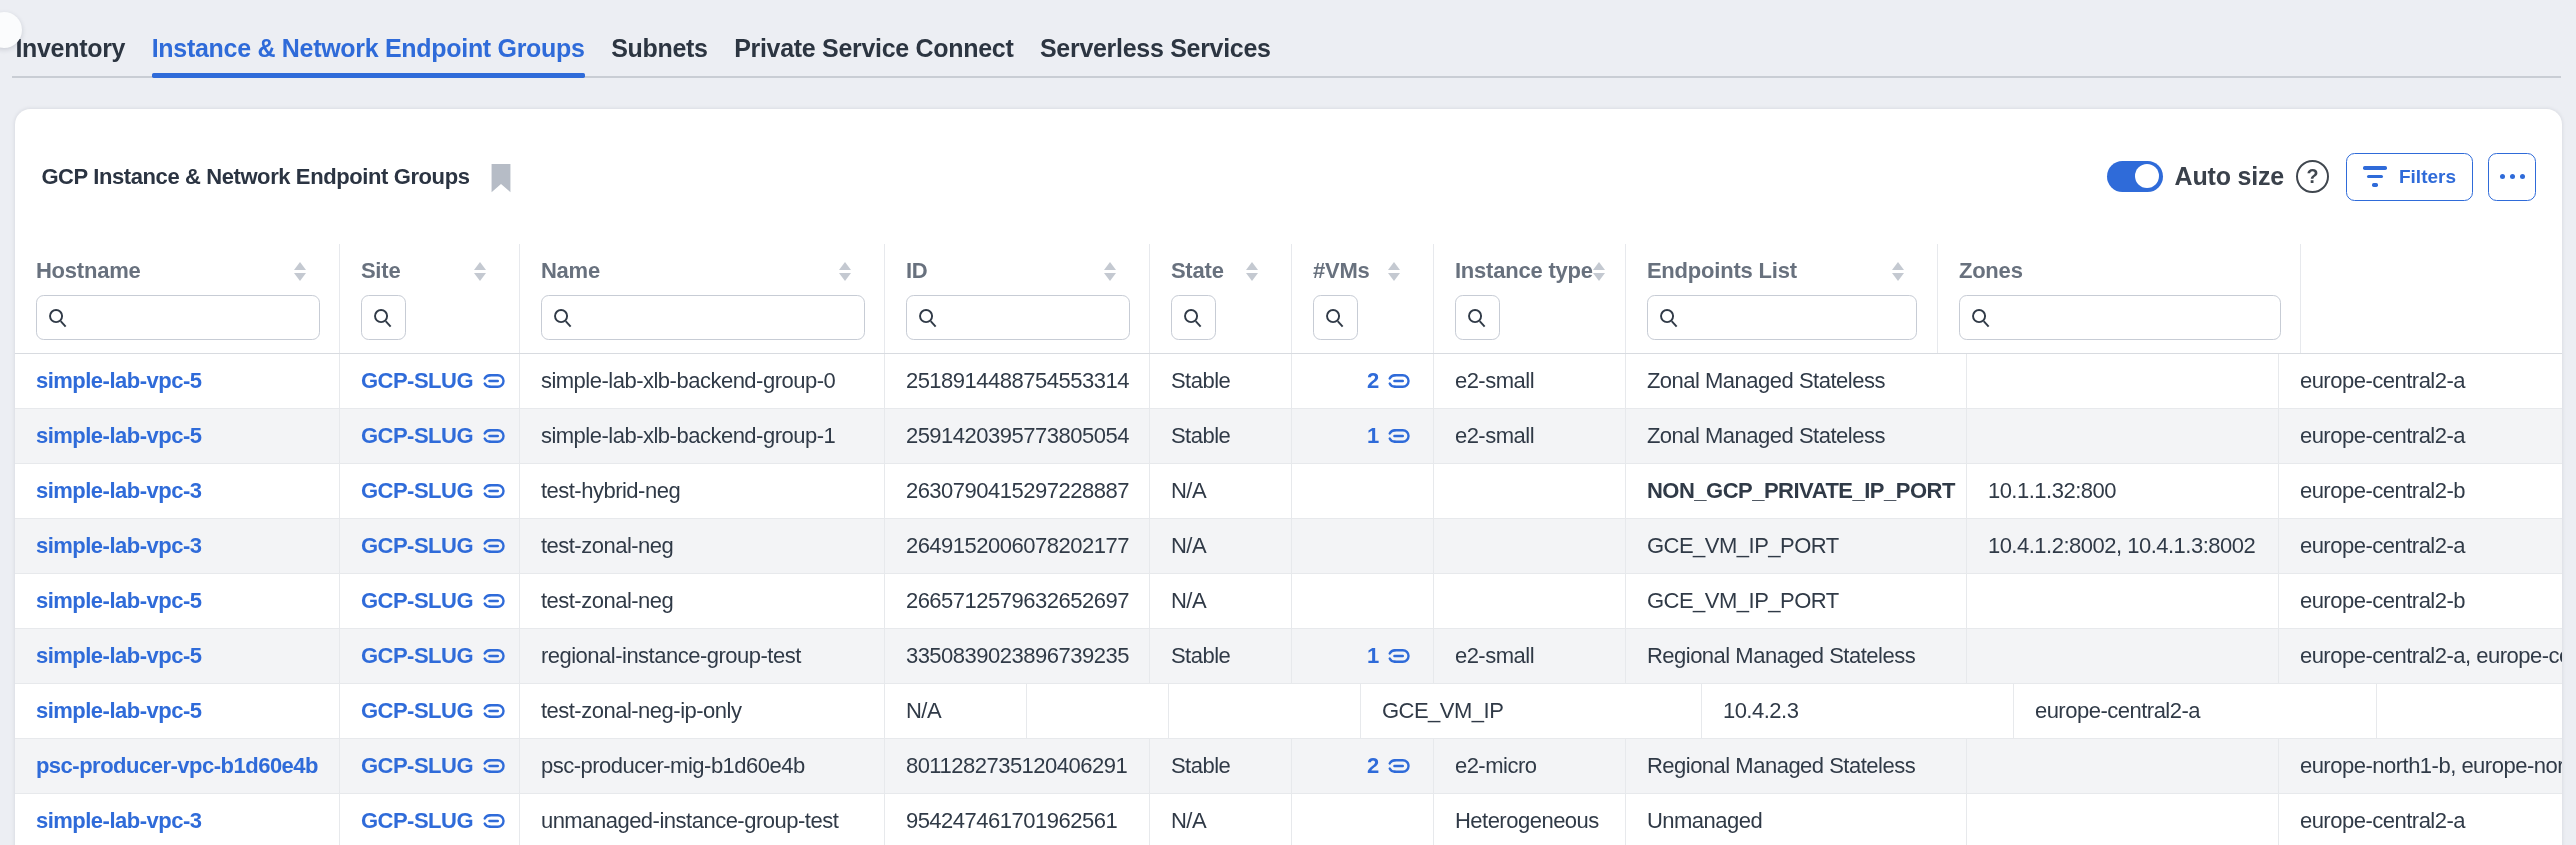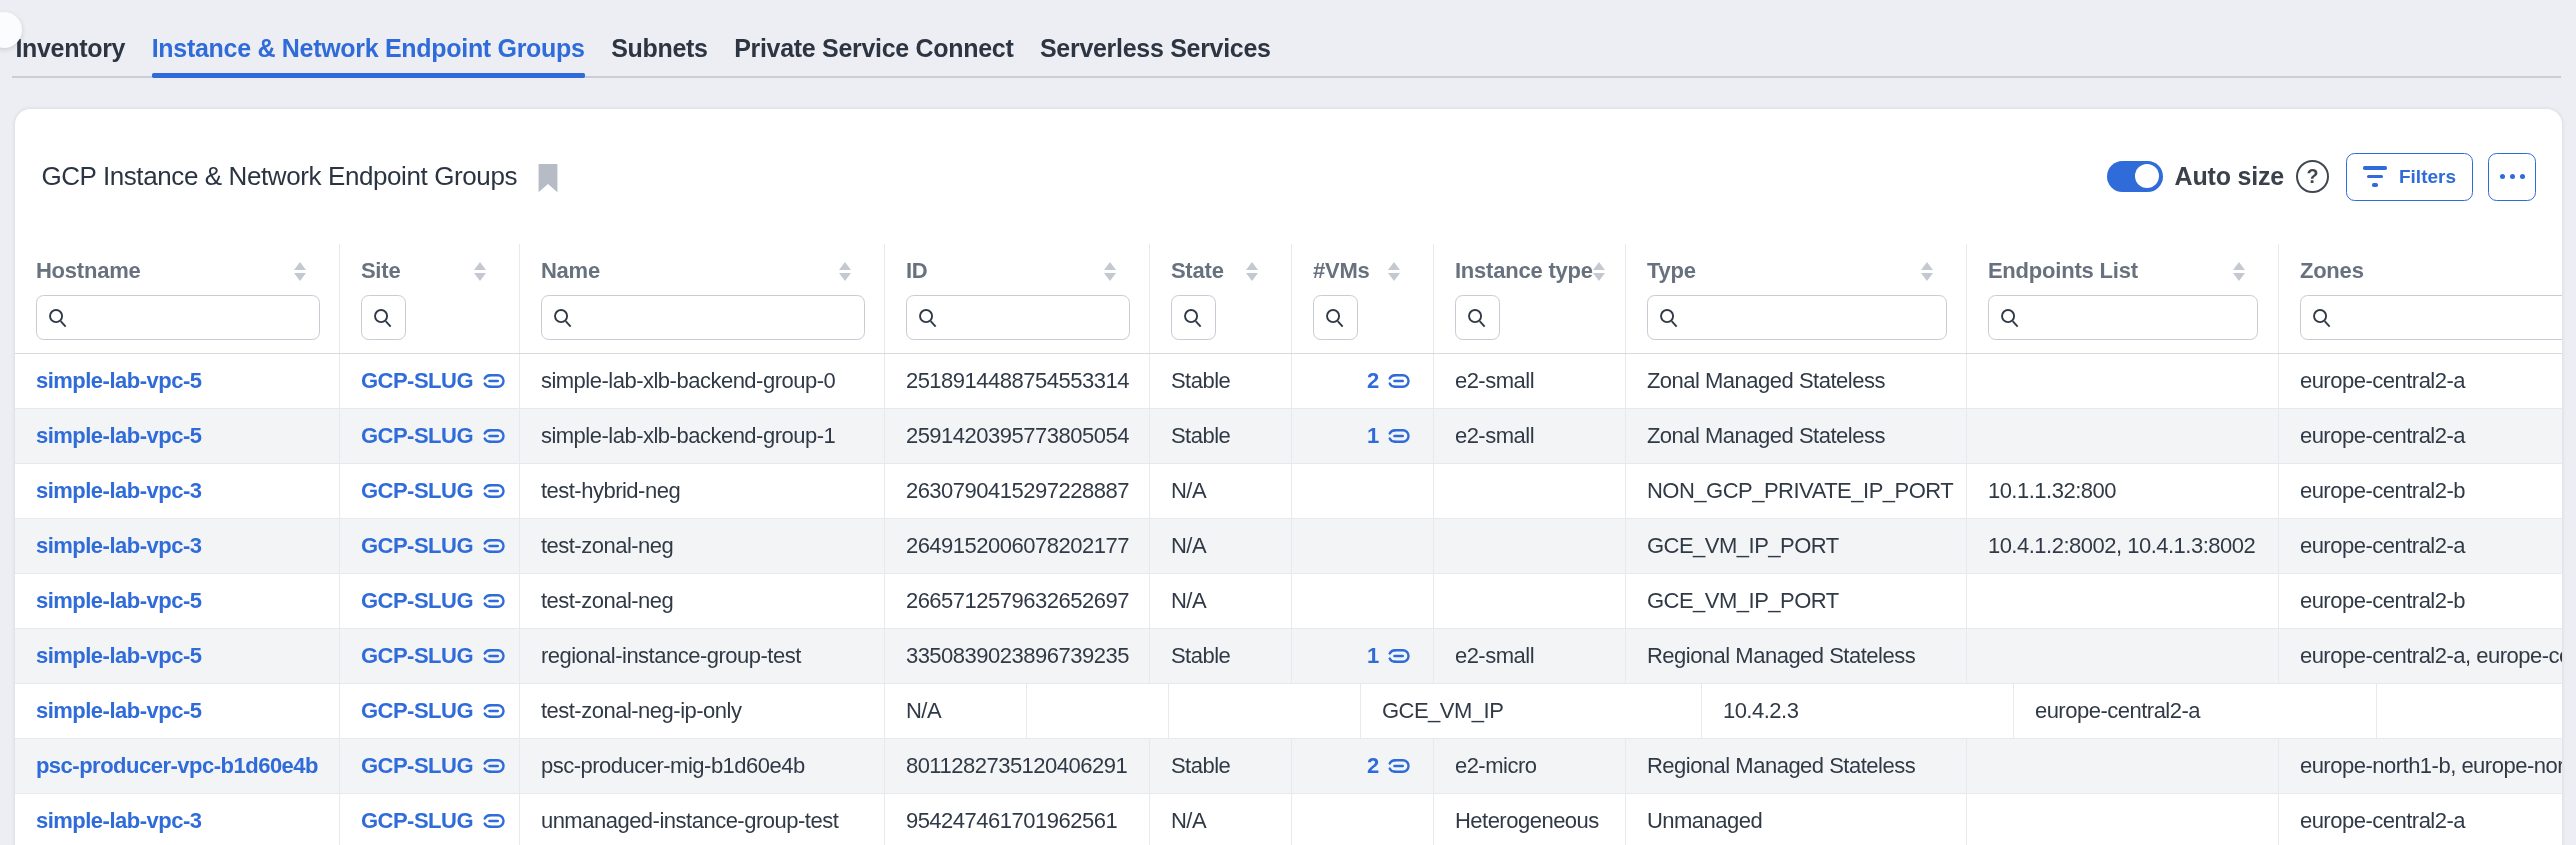--- a/index.html
+++ b/index.html
@@ -16,21 +16,21 @@
   .tabs { display:flex; align-items:flex-end; height:78px; padding-left:15.4px; gap:26.5px; position:relative; z-index:2; }
   .tab { position:relative; padding-bottom:15.4px; font-size:25px; font-weight:600; letter-spacing:-0.3px; color:#2c3541; cursor:pointer; white-space:nowrap; }
   .tab.active { color:#2f6bd9; }
   .tab.active::after { content:""; position:absolute; left:0; right:0; bottom:0; height:5.1px; background:#2f6bd9; border-radius:1.7px; }
   .peek-circle { position:absolute; left:-13.7px; top:12px; width:36px; height:36px; border-radius:50%; background:#fbfcfd; box-shadow:0 1.7px 5.1px rgba(40,50,70,.18); z-index:3; }
 
   
   .card { position:absolute; left:15.4px; top:109px; width:2547px; height:787px;
           background:#fff; border-radius:15.4px; box-shadow:0 0.9px 4.3px rgba(27,35,50,.12); overflow:hidden; }
   .card-head { display:flex; align-items:center; height:135px; padding:0 26px; }
-  .page-title { font-size:26px; font-weight:400; letter-spacing:-0.4px; color:#2b3442; white-space:nowrap; }
+  .page-title { font-size:22px; font-weight:700; letter-spacing:-0.4px; color:#2b3442; white-space:nowrap; }
   .bookmark { margin-left:19px; margin-top:3.4px; }
   .spacer { flex:1; }
 
   .controls { display:flex; align-items:center; gap:12px; }
   .toggle { width:56px; height:31px; border-radius:15.4px; background:#2f6bd9; position:relative; cursor:pointer; flex:none; }
   .toggle .knob { position:absolute; right:3.4px; top:3.4px; width:24px; height:24px; border-radius:50%; background:#fff; }
   .auto-size-label { font-size:25px; font-weight:600; color:#3a414b; letter-spacing:-0.2px; }
   .help { width:33px; height:33px; border-radius:50%; border:2.6px solid #40474f; display:flex; align-items:center; justify-content:center;
           font-size:19.7px; font-weight:700; color:#40474f; cursor:pointer; flex:none; }
   .btn { height:48px; border:1.7px solid #2f6bd9; border-radius:8.6px; background:#fff; color:#2f6bd9;
@@ -226,38 +226,20 @@
           </div>
           <div class="searchrow">
             <div class="searchbox" style="width:45px">
               <svg class="mag" width="23" height="23" viewBox="0 0 24 24" fill="none" stroke="#303a47" stroke-width="2">
                 <circle cx="10.5" cy="10.5" r="6.3"></circle>
                 <line x1="15.3" y1="15.8" x2="20.5" y2="21.5"></line>
               </svg>
             </div>
           </div>
         </div>
-        <div class="hcell" style="width: 341px;">
-          <div class="hlabelrow">
-            <span class="hlabel">Type</span>
-            <span class="sort">
-              <span class="up"></span>
-              <span class="down"></span>
-            </span>
-          </div>
-          <div class="searchrow">
-            <div class="searchbox" style="width:300px">
-              <svg class="mag" width="23" height="23" viewBox="0 0 24 24" fill="none" stroke="#303a47" stroke-width="2">
-                <circle cx="10.5" cy="10.5" r="6.3"></circle>
-                <line x1="15.3" y1="15.8" x2="20.5" y2="21.5"></line>
-              </svg>
-              <input type="text" value="" style="">
-            </div>
-          </div>
-        </div>
         <div class="hcell" style="width: 312px;">
           <div class="hlabelrow">
             <span class="hlabel">Endpoints List</span>
             <span class="sort">
               <span class="up"></span>
               <span class="down"></span>
             </span>
           </div>
           <div class="searchrow">
             <div class="searchbox" style="width:270px">
@@ -418,21 +400,21 @@
           <div class="cell" style="width: 265px;">
             <span>2630790415297228887</span>
           </div>
           <div class="cell" style="width: 142px;">
             <span>N/A</span>
           </div>
           <div class="cell right" style="width: 142px;"></div>
           <div class="cell" style="width: 192px;">
             <span></span>
           </div>
-          <div class="cell" style="width: 341px;">
+          <div class="cell" style="width: 341px; font-weight: bold;">
             <span>NON_GCP_PRIVATE_IP_PORT</span>
           </div>
           <div class="cell" style="width: 312px;">
             <span>10.1.1.32:800</span>
           </div>
           <div class="cell" style="width: 363px;">
             <span>europe-central2-b</span>
           </div>
         </div>
         <div class="trow alt">

